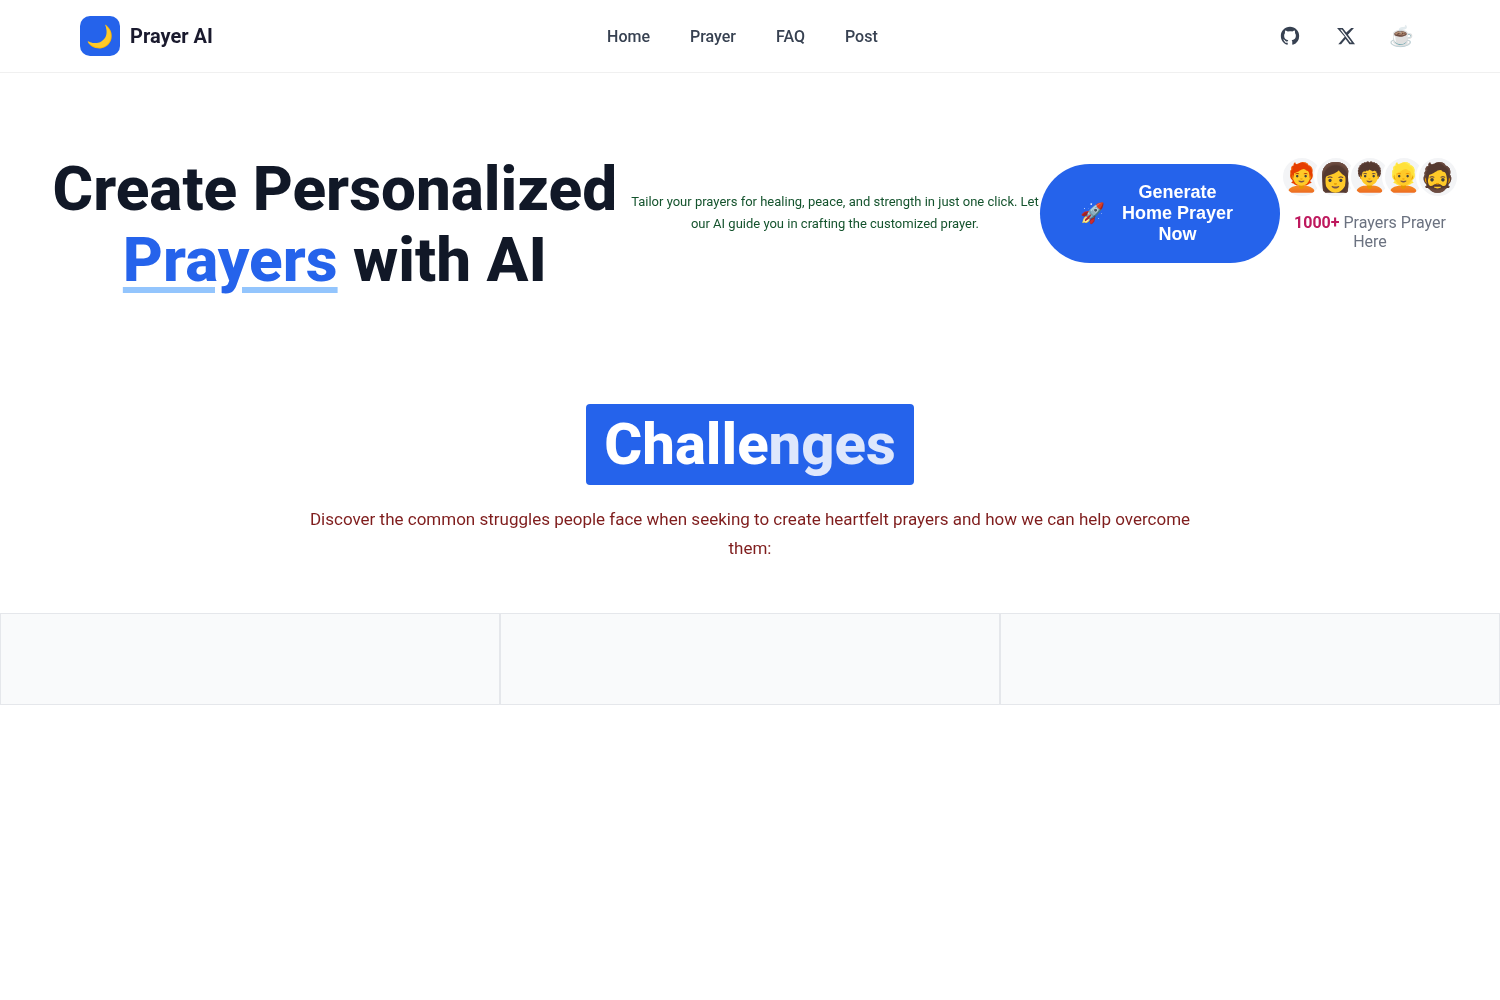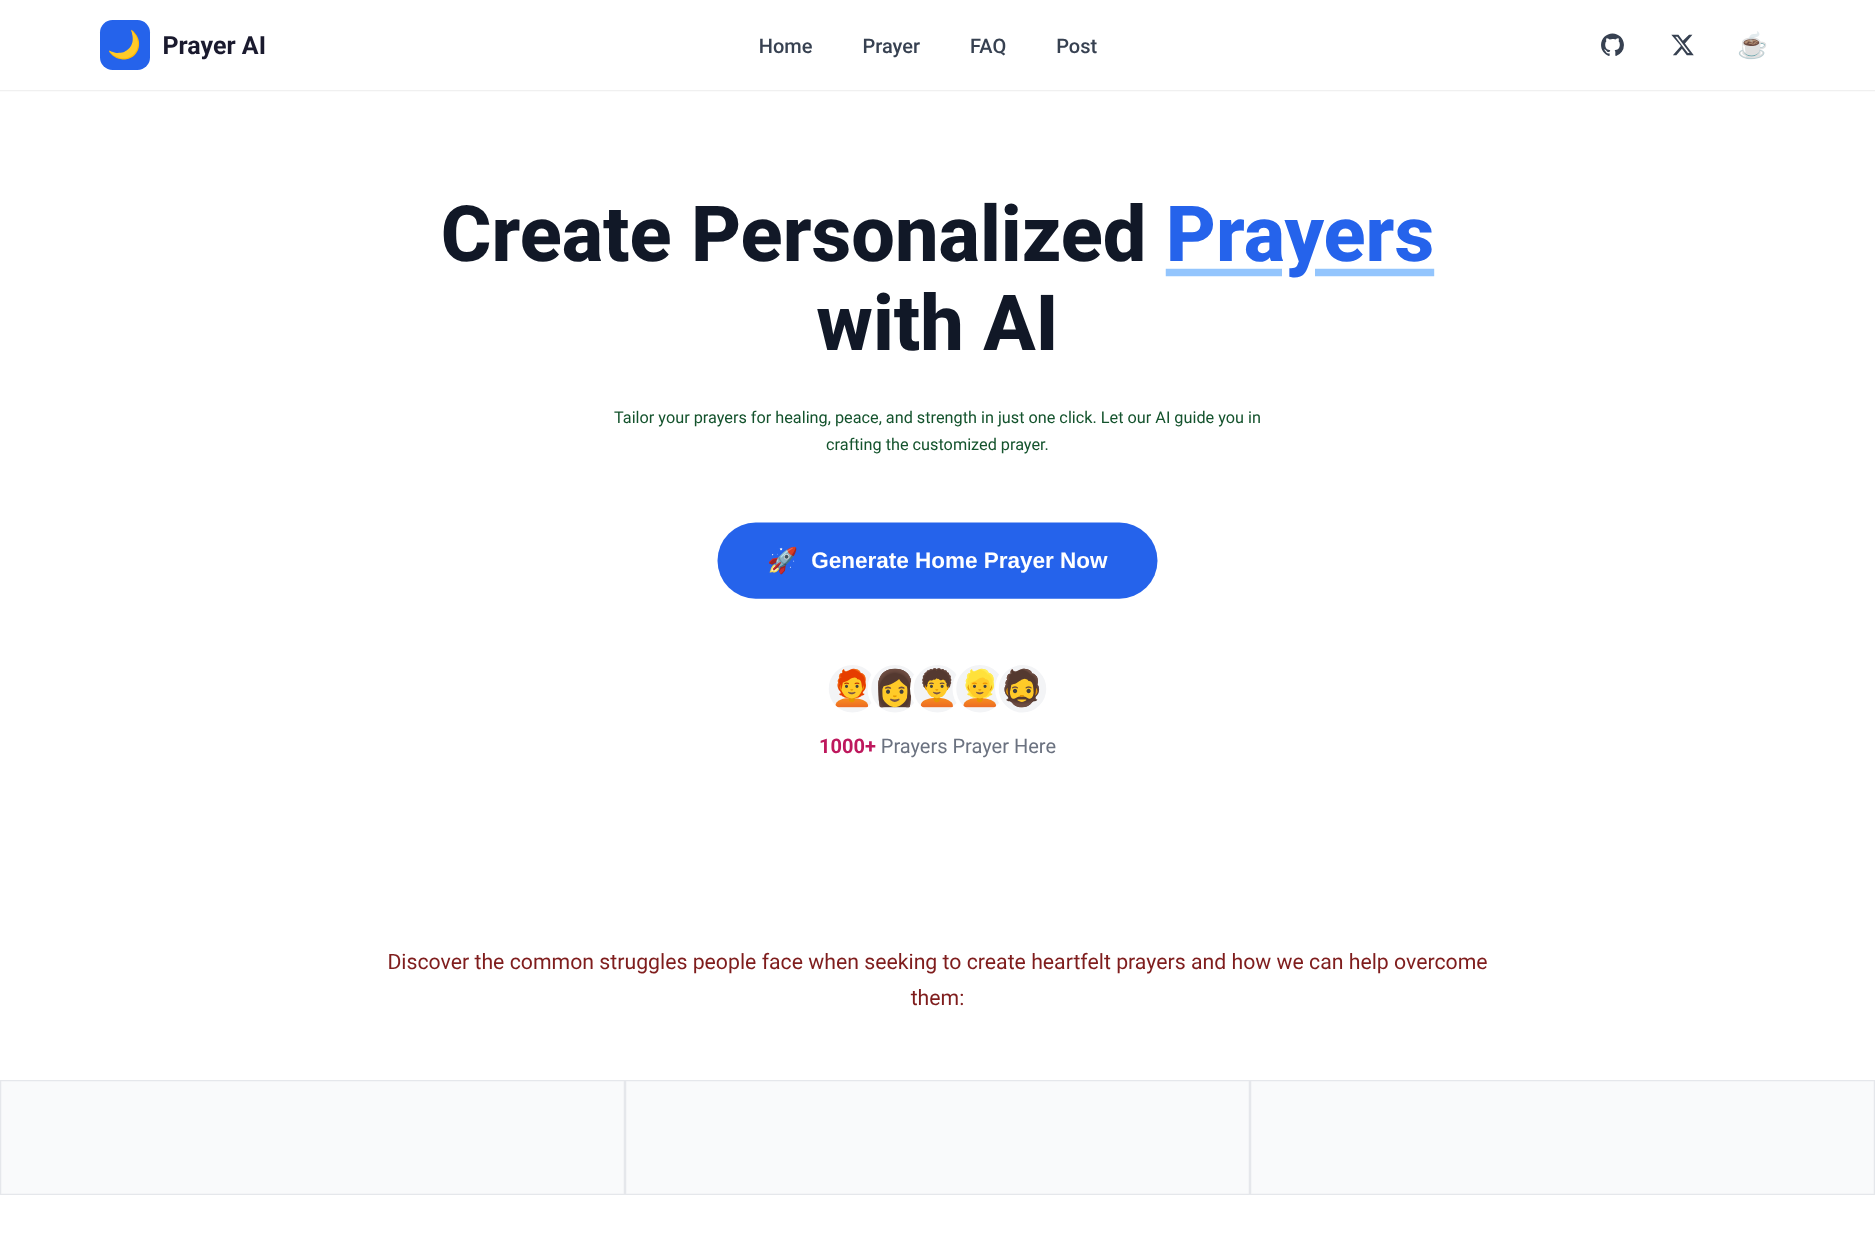--- a/index.html
+++ b/index.html
@@ -72,21 +72,21 @@
       cursor: pointer;
       font-size: 20px;
       color: #374151;
       border-radius: 6px;
       transition: background 0.2s;
     }
 
     
     .hero {
       display: flex;
-      flex-direction: column;
+      flex-direction: row;
       align-items: center;
       text-align: center;
       padding: 80px 40px 60px;
     }
     .hero-title {
       font-size: 62px;
       font-weight: 800;
       color: #111827;
       line-height: 1.15;
       margin-bottom: 28px;
@@ -272,20 +272,23 @@
       <div class="avatar">🧔</div>
     </div>
     <p class="social-proof-text">
       <span class="social-proof-count">1000+</span>
       <span>Prayers Prayer Here</span>
     </p>
   </div>
 </section>
 
 <section class="challenges-section">
+  <div class="challenges-title-wrapper">
+    <span class="challenges-title-highlight">Challe<span style="opacity:0.85;">nges</span></span>
+  </div>
   <p class="challenges-subtitle">Discover the common struggles people face when seeking to create heartfelt prayers and how we can help overcome them:</p>
 
   <div class="cards-row">
 
     <div class="challenge-card">
       
       
     </div>
 
     <div class="challenge-card">

